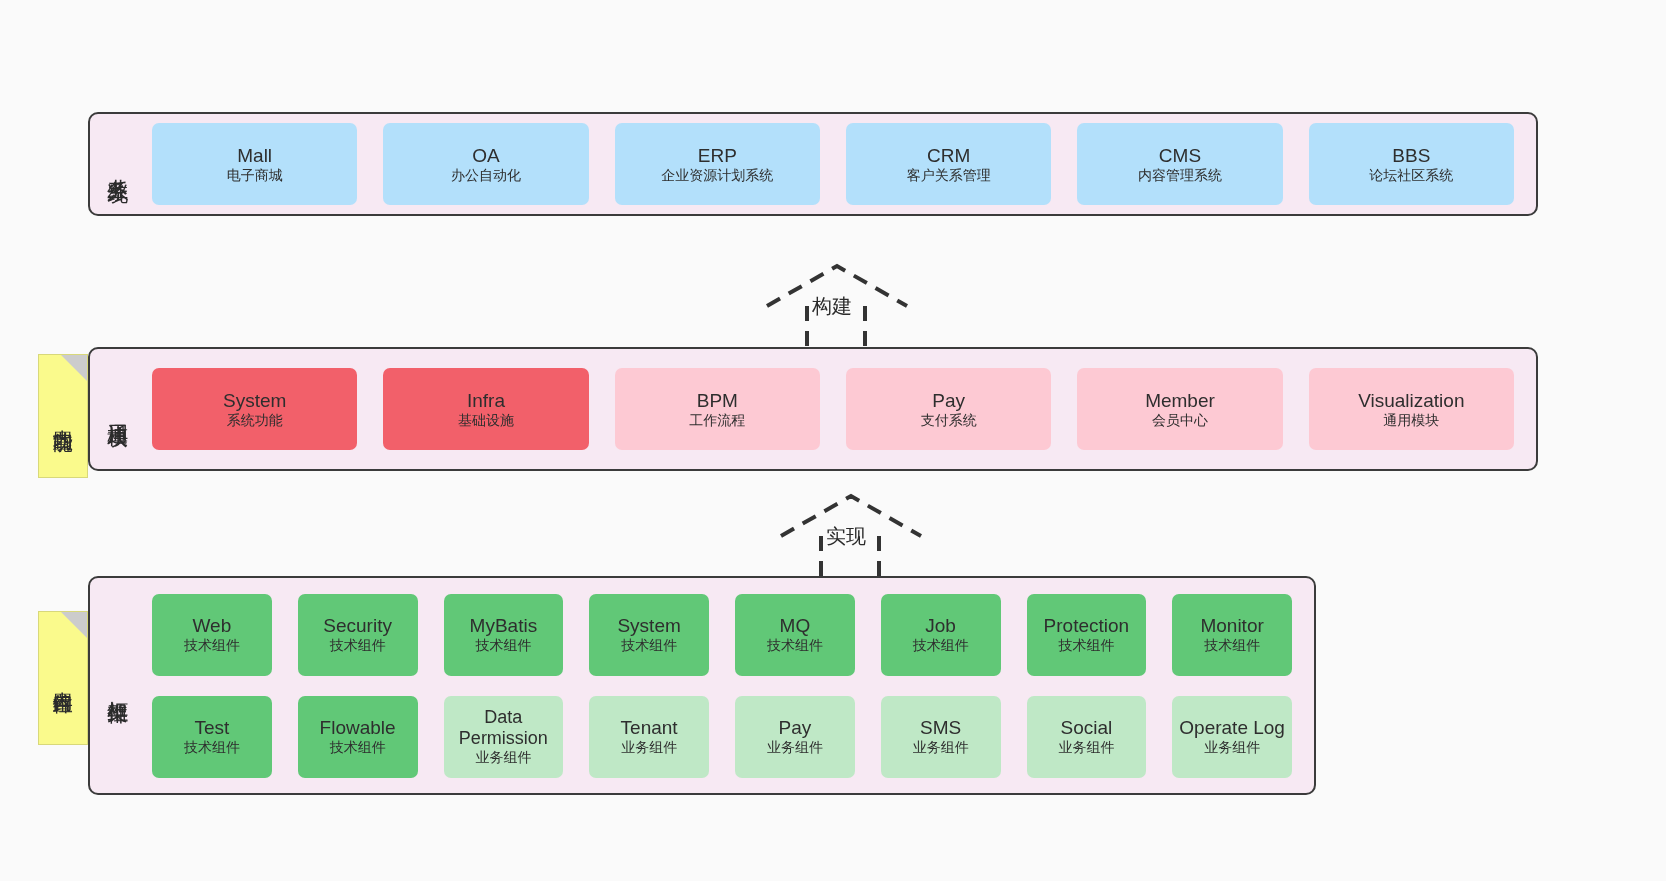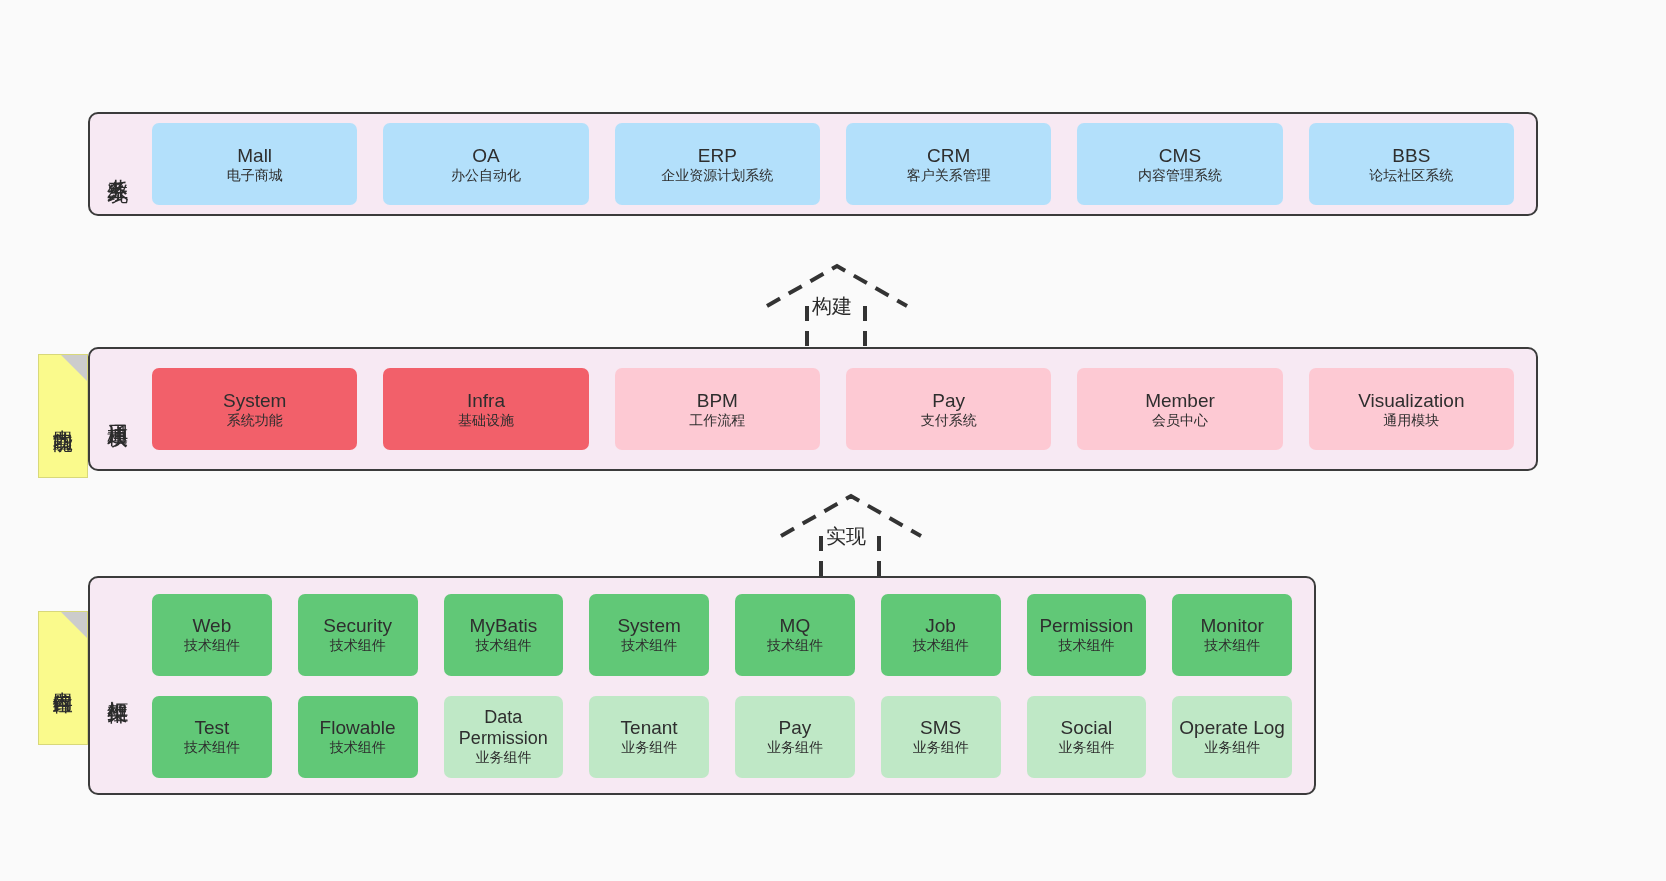--- a/index.html
+++ b/index.html
@@ -238,21 +238,21 @@
         </div>
         <div class="node green">
           <span class="n-title">MQ</span>
           <span class="n-sub">技术组件</span>
         </div>
         <div class="node green">
           <span class="n-title">Job</span>
           <span class="n-sub">技术组件</span>
         </div>
         <div class="node green">
-          <span class="n-title">Permission</span>
+          <span class="n-title">Protection</span>
           <span class="n-sub">技术组件</span>
         </div>
         <div class="node green">
           <span class="n-title">Monitor</span>
           <span class="n-sub">技术组件</span>
         </div>
       </div>
 
       <div class="row">
         <div class="node green">

